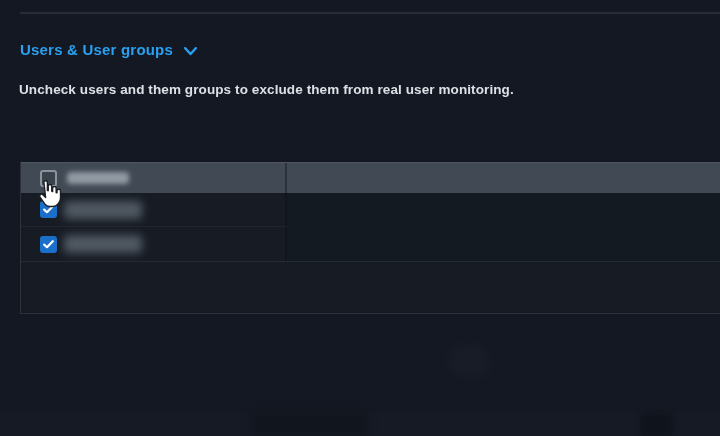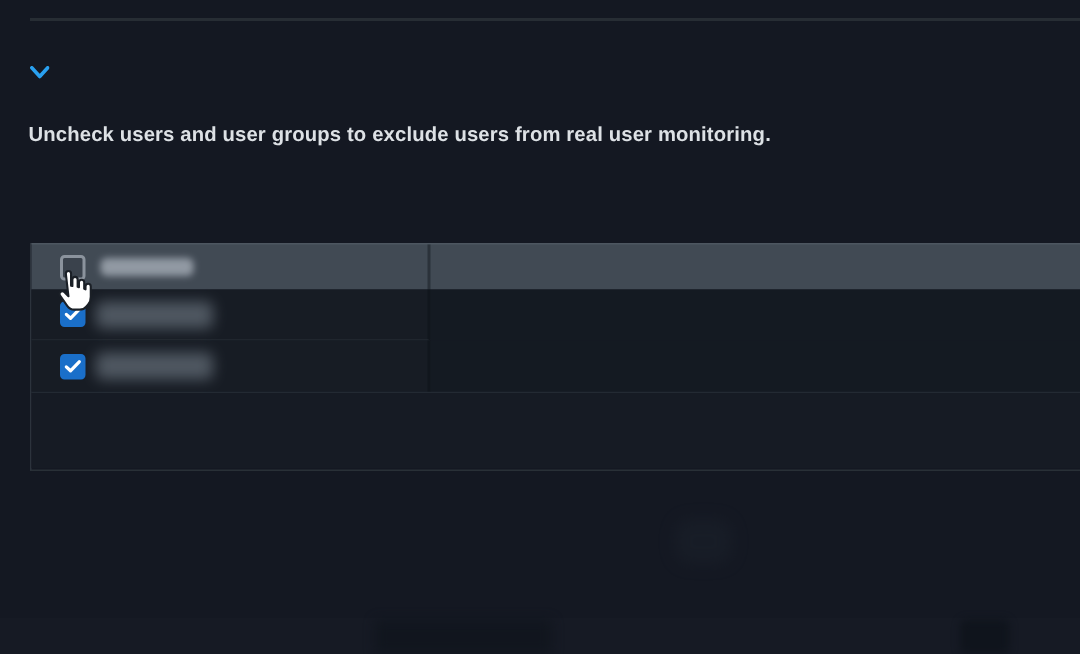--- a/index.html
+++ b/index.html
@@ -111,28 +111,29 @@
     position: absolute; left: 640px; top: 413px; width: 33px; height: 23px;
     background: #0e131b; opacity: .85; filter: blur(3px); border-radius: 4px;
   }
 </style>
 </head>
 <body>
 
 <div class="top-divider"></div>
 
 <div class="section-title-row">
+  <span class="section-title">Users &amp; User groups</span>
   <span class="chevron">
     <svg width="13" height="9" viewBox="0 0 13 9">
       <polyline points="1.2,1.2 6.5,7 11.8,1.2" fill="none" stroke="#29a0f0" stroke-width="2.4" stroke-linecap="round" stroke-linejoin="round"></polyline>
     </svg>
   </span>
 </div>
 
-<div class="section-desc">Uncheck users and user groups to exclude users from real user monitoring.</div>
+<div class="section-desc">Uncheck users and them groups to exclude them from real user monitoring.</div>
 
 <div class="users-table">
 
   <div class="t-header">
     <div class="col1">
       <div class="checkbox">
         
       </div>
       <div class="blob header-blob"></div>
     </div>

